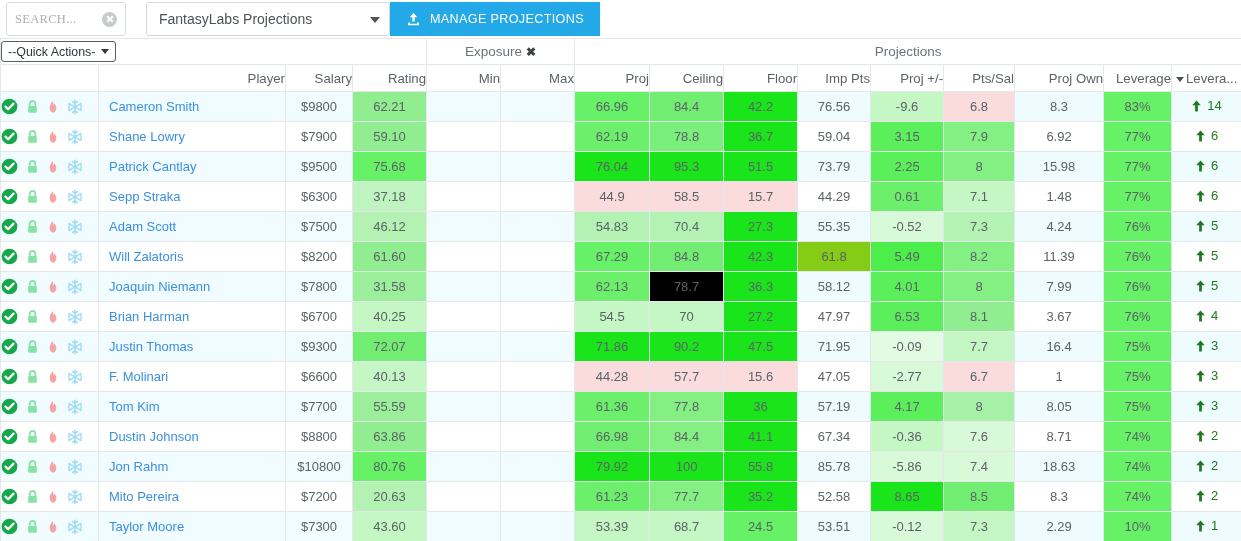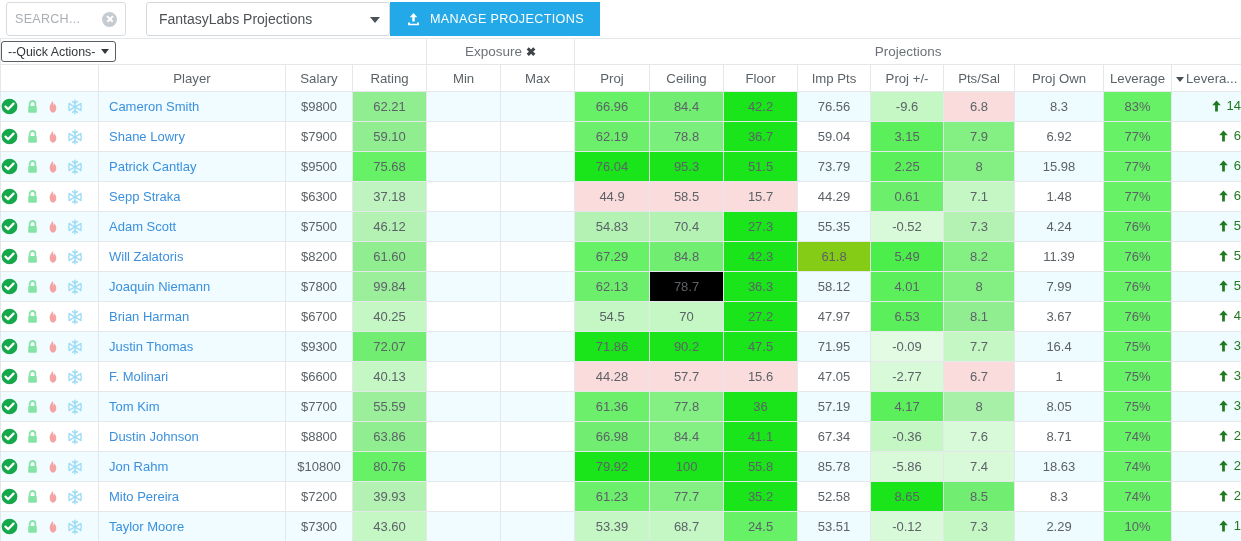--- a/index.html
+++ b/index.html
@@ -23,20 +23,21 @@
   .search-box {
     position: relative;
     width: 120px;
     height: 34px;
     border: 1px solid #d8dcdf;
     border-radius: 3px;
     background: #fff;
     display: flex;
     align-items: center;
     padding: 0 8px;
+    font-family: Liberation Serif, serif;
   }
   .search-box .ph {
     font-size: 12.5px;
     letter-spacing: .3px;
     color: #a9afb4;
     text-transform: uppercase;
     flex: 1;
     white-space: nowrap;
     overflow: hidden;
   }
@@ -144,21 +145,21 @@
   .group-label .xmark {
     font-weight: bold;
     color: #3f4449;
     margin-left: 4px;
     cursor: pointer;
     font-size: 12px;
   }
 
   .col-head td {
     height: 27px;
-    text-align: center;
+    text-align: right;
     font-size: 13.2px;
     color: #5c6368;
     background: #fff;
     vertical-align: middle;
   }
   .col-head td.sorted { position: relative; text-align: left; padding-left: 4px; }
   .sort-tri {
     display: inline-block;
     width: 0; height: 0;
     border-left: 4px solid transparent;
@@ -179,21 +180,21 @@
     font-size: 13px;
     cursor: pointer;
   }
   tbody td.salary { text-align: center; color: #5c6267; }
   td.icons {
     padding-left: 10px;
     white-space: nowrap;
   }
   td.icons svg { vertical-align: middle; margin-right: 3px; cursor: pointer; }
 
-  td.lev-cell { text-align: right; }
+  td.lev-cell { text-align: center; }
   .lev-wrap { display: inline-flex; align-items: center; gap: 5px; color: #1f7a1f; }
   .up-arrow { display: inline-block; }
 
   tbody td.colored { color: #5c6267; }
 </style>
 </head>
 <body>
 
 <div class="toolbar">
 
@@ -598,21 +599,21 @@
       <line x1="5.6" y1="13.4" x2="8" y2="11.8"></line>
                 <line x1="10.4" y1="13.4" x2="8" y2="11.8"></line>
       <line x1="1.8" y1="7.4" x2="2.6" y2="4.6"></line>
                 <line x1="1.8" y1="8.6" x2="2.6" y2="11.4"></line>
       <line x1="14.2" y1="7.4" x2="13.4" y2="4.6"></line>
                 <line x1="14.2" y1="8.6" x2="13.4" y2="11.4"></line>
     </g>
   </svg></td>
           <td class="player">Joaquin Niemann</td>
           <td class="salary colored">$7800</td>
-          <td class="num colored" style="background:#9bef9b">99.84</td>
+          <td class="num colored" style="background:#9bef9b">31.58</td>
           <td class="num colored"></td>
           <td class="num colored"></td>
           <td class="num colored" style="background:#6cf06c">62.13</td>
           <td class="num colored" style="background:#000000">78.7</td>
           <td class="num colored" style="background:#1ae51a">36.3</td>
           <td class="num colored" style="background:#effcff">58.12</td>
           <td class="num colored" style="background:#5bef5b">4.01</td>
           <td class="num colored" style="background:#84f084">8</td>
           <td class="num colored" style="background:#effcff">7.99</td>
           <td class="num colored" style="background:#66f166">76%</td>
@@ -948,21 +949,21 @@
       <line x1="5.6" y1="13.4" x2="8" y2="11.8"></line>
                 <line x1="10.4" y1="13.4" x2="8" y2="11.8"></line>
       <line x1="1.8" y1="7.4" x2="2.6" y2="4.6"></line>
                 <line x1="1.8" y1="8.6" x2="2.6" y2="11.4"></line>
       <line x1="14.2" y1="7.4" x2="13.4" y2="4.6"></line>
                 <line x1="14.2" y1="8.6" x2="13.4" y2="11.4"></line>
     </g>
   </svg></td>
           <td class="player">Mito Pereira</td>
           <td class="salary colored">$7200</td>
-          <td class="num colored" style="background:#b4f2b4">39.93</td>
+          <td class="num colored" style="background:#b4f2b4">20.63</td>
           <td class="num colored"></td>
           <td class="num colored"></td>
           <td class="num colored" style="background:#6cf06c">61.23</td>
           <td class="num colored" style="background:#84f084">77.7</td>
           <td class="num colored" style="background:#1ae51a">35.2</td>
           <td class="num colored" style="background:#ffffff">52.58</td>
           <td class="num colored" style="background:#1ae51a">8.65</td>
           <td class="num colored" style="background:#71ee71">8.5</td>
           <td class="num colored" style="background:#ffffff">8.3</td>
           <td class="num colored" style="background:#66f166">74%</td>

